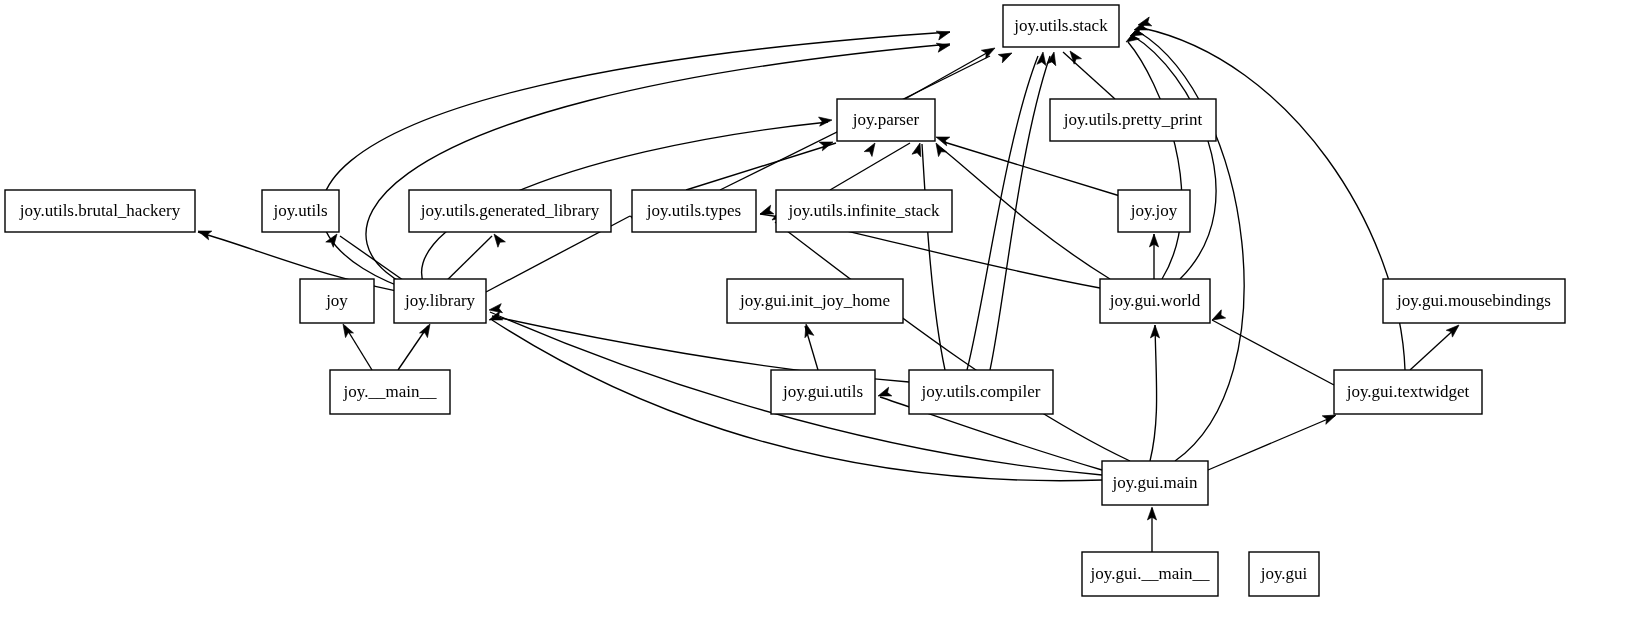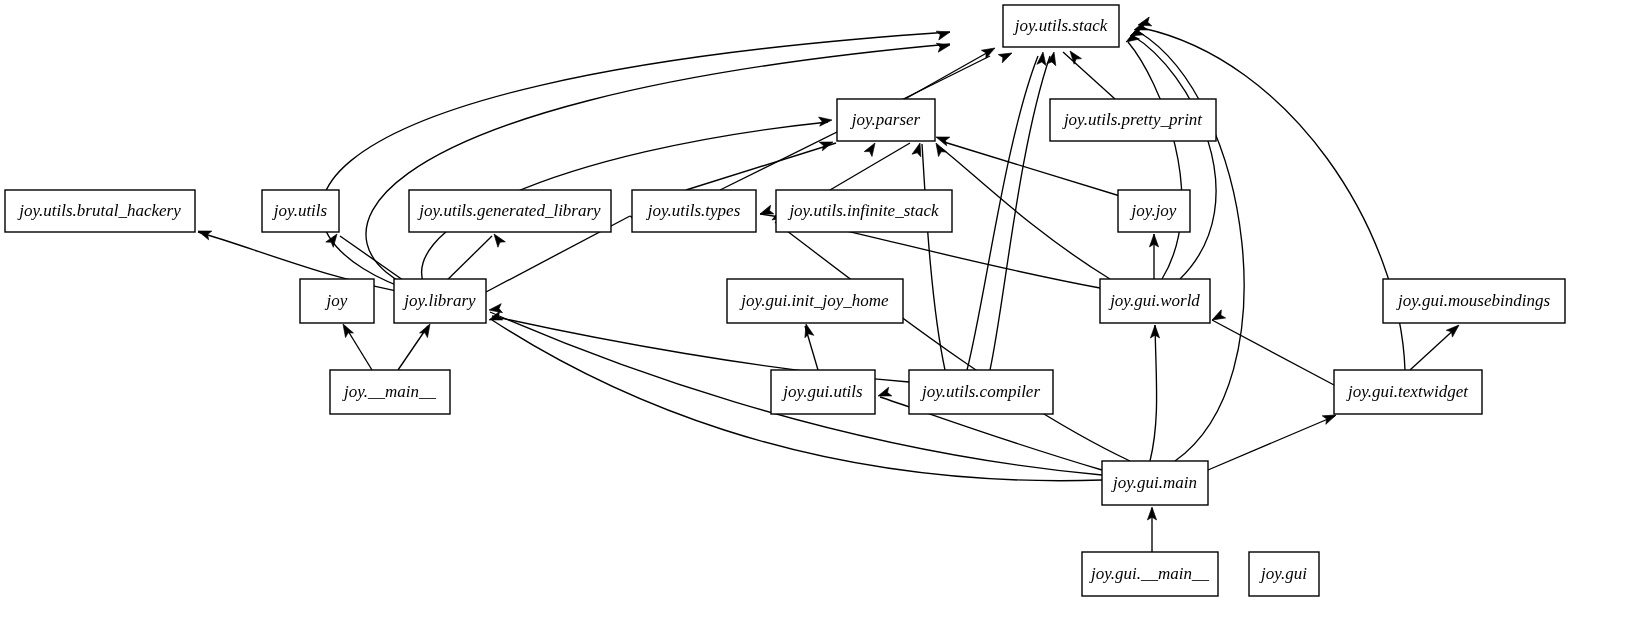--- a/index.html
+++ b/index.html
@@ -7,21 +7,20 @@
     padding: 0;
     background: #ffffff;
   }
   #canvas {
     position: relative;
     width: 1648px;
     height: 635px;
     background: #ffffff;
     overflow: hidden;
     font-family: "Liberation Serif", "DejaVu Serif", serif;
-    font-style: italic;
   }
   svg#graph {
     position: absolute;
     top: 0;
     left: 0;
     width: 1648px;
     height: 635px;
     display: block;
   }
   .node-rect {

